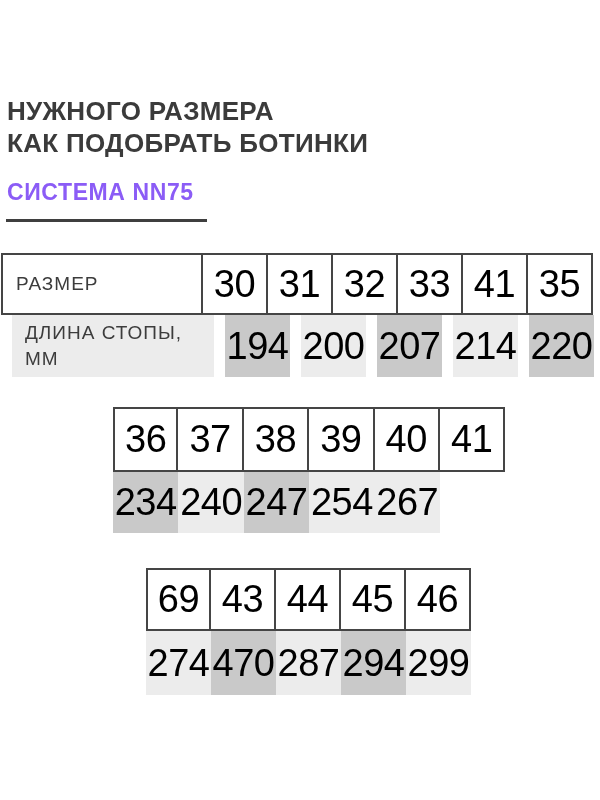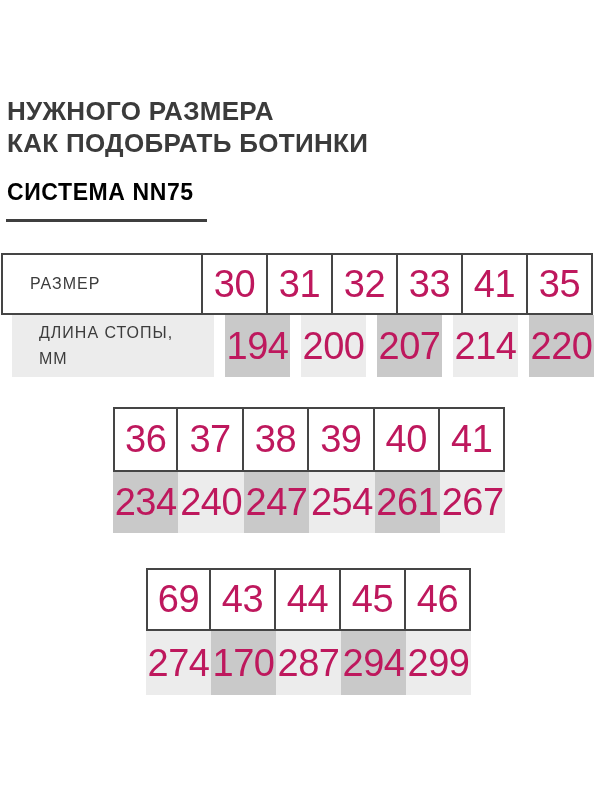--- a/index.html
+++ b/index.html
@@ -6,38 +6,38 @@
   .canvas{
     position:relative;width:600px;height:800px;background:#ffffff;overflow:hidden;
     font-family:"Liberation Sans",sans-serif;color:#3b3b3b;
   }
   .title{
     position:absolute;left:7px;top:95px;
     font-size:26px;line-height:32px;font-weight:700;letter-spacing:0.3px;color:#3b3b3b;
   }
   .subtitle{
     position:absolute;left:7px;top:178px;
-    font-size:23px;line-height:28px;font-weight:700;letter-spacing:0.6px;color:#000000;
+    font-size:23px;line-height:28px;font-weight:700;letter-spacing:0.6px;color:#8b5cf6;
   }
   .rule{position:absolute;left:6px;top:219px;width:201px;height:3px;background:#3f3f3f;}
 
   .size-table{position:absolute;}
   .row{display:flex;}
   .cell{
     box-sizing:border-box;display:flex;align-items:center;justify-content:center;
-    font-size:38px;font-weight:500;letter-spacing:-0.5px;color:#be185d;
+    font-size:38px;font-weight:500;letter-spacing:-0.5px;color:#000000;
   }
   .hdr .cell{
     background:#ffffff;
     border-top:2px solid #454545;border-bottom:2px solid #454545;border-right:2px solid #454545;
   }
   .hdr .cell:first-child{border-left:2px solid #454545;}
   .label{
-    justify-content:flex-start;padding-left:27px;
-    font-size:16px;line-height:26px;font-weight:400;letter-spacing:1px;
+    justify-content:flex-start;padding-left:13px;
+    font-size:19px;line-height:26px;font-weight:400;letter-spacing:1px;
     white-space:pre-line;color:#3c3c3c;
   }
   .shade-light{background:#ececec;}
   .shade-dark{background:#c9c9c9;}
 
   .t1{left:1px;top:253px;}
   .t1 .cell{width:65px;}
   .t1 .cell.label{width:202px;}
   .t1 .hdr .cell{height:62px;}
   .t1 .vals .cell{height:62px;margin-left:11px;}
@@ -94,35 +94,34 @@
       <div class="cell">38</div>
       <div class="cell">39</div>
       <div class="cell">40</div>
       <div class="cell">41</div>
     </div>
     <div class="row vals">
       <div class="cell shade-dark">234</div>
       <div class="cell shade-light">240</div>
       <div class="cell shade-dark">247</div>
       <div class="cell shade-light">254</div>
-      <div class="cell shade-dark">261</div>
       <div class="cell shade-light">267</div>
     </div>
   </div>
 
   <div class="size-table t3">
     <div class="row hdr">
       <div class="cell">69</div>
       <div class="cell">43</div>
       <div class="cell">44</div>
       <div class="cell">45</div>
       <div class="cell">46</div>
     </div>
     <div class="row vals">
       <div class="cell shade-light">274</div>
-      <div class="cell shade-dark">170</div>
+      <div class="cell shade-dark">470</div>
       <div class="cell shade-light">287</div>
       <div class="cell shade-dark">294</div>
       <div class="cell shade-light">299</div>
     </div>
   </div>
 
 </div>
 
 </body></html>

